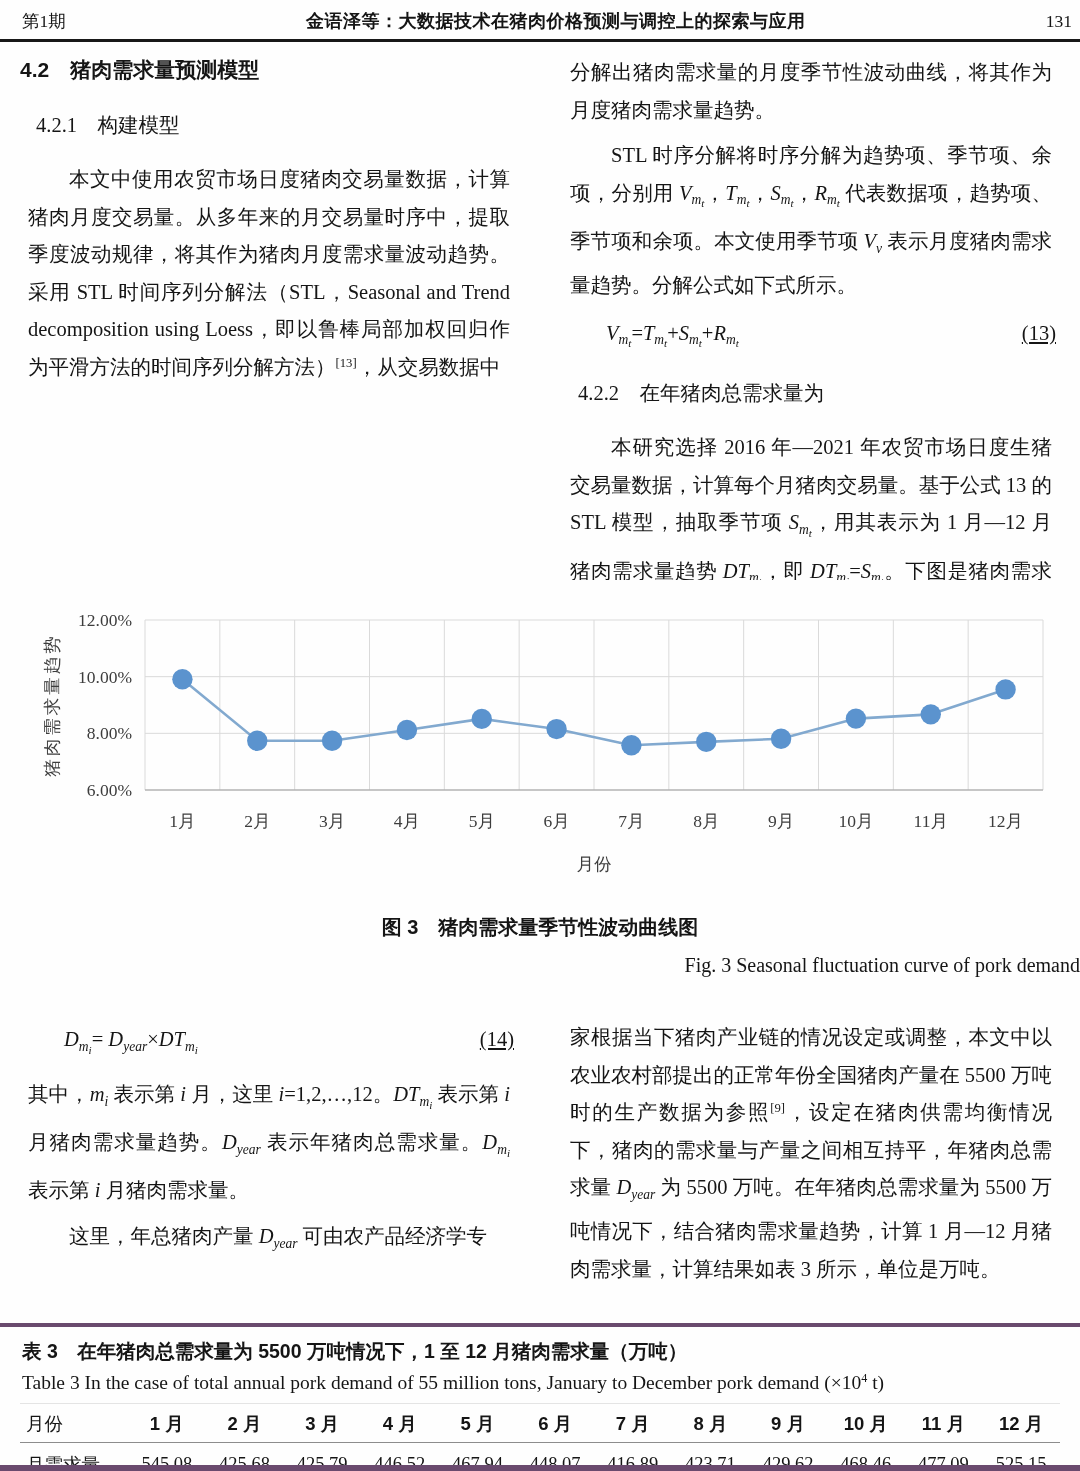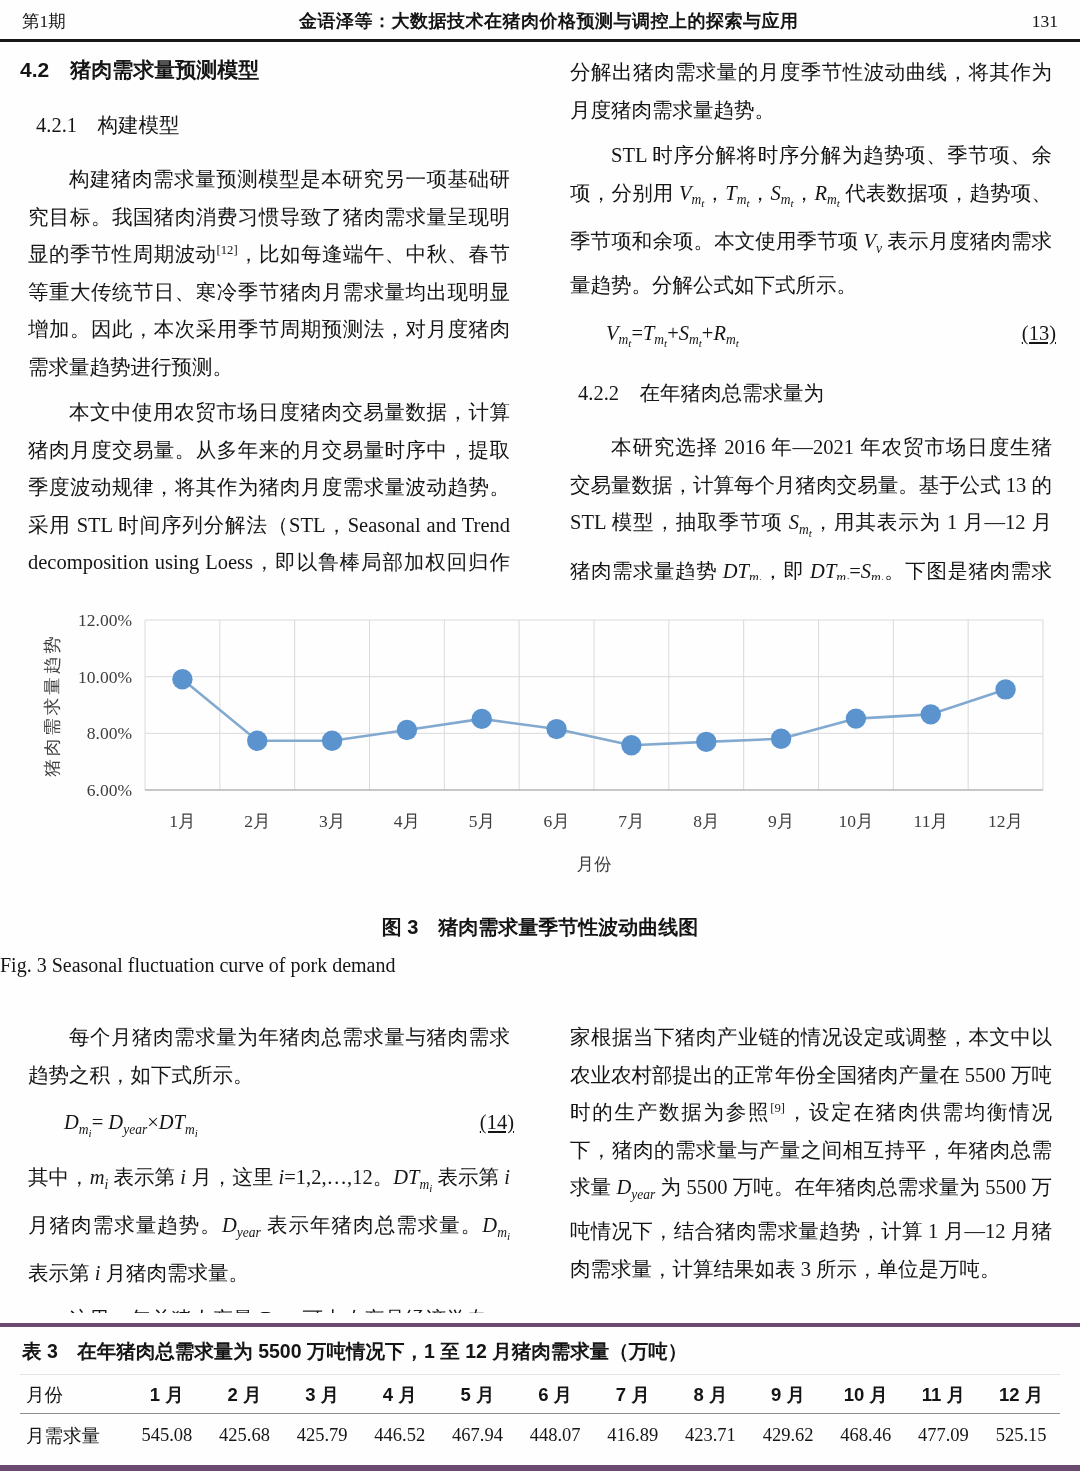--- a/index.html
+++ b/index.html
@@ -3,21 +3,21 @@
 <meta charset="utf-8">
 <style>
   html,body{margin:0;padding:0;}
   body{background:#9a9a9a;}
   .page{
     width:1080px;height:1471px;margin:0 auto;position:relative;overflow:hidden;
     background:#fefefe;color:#151515;
     font-family:"Liberation Serif","DejaVu Serif",serif;
   }
   
-  .page-header{display:flex;align-items:baseline;padding:9px 22px 3px 22px;gap:36px;}
+  .page-header{display:flex;align-items:baseline;padding:9px 8px 3px 22px;gap:36px;}
   .issue{font-size:17.5px;}
   .rtitle{flex:1;text-align:center;font-family:"Liberation Sans","DejaVu Sans",sans-serif;font-weight:700;font-size:18px;letter-spacing:.5px;}
   .pageno{font-size:17.5px;}
   .header-rule{height:3px;background:#181818;margin:3px 0 0 0;}
   
   .cols{display:flex;gap:44px;padding:0 20px;}
   .cols.block1{height:534px;overflow:hidden;margin-top:4px;}
   .cols.block2{height:302px;overflow:hidden;margin-top:34px;}
   .col{flex:1;min-width:0;font-size:20.5px;line-height:37.5px;text-align:justify;}
   .col p{margin:8px;}
@@ -28,21 +28,21 @@
   .f-num{margin-left:auto;padding-right:4px;text-decoration:underline;}
   
   .mi{font-style:italic;font-family:"Liberation Serif","DejaVu Serif",serif;}
   .msub{font-size:.66em;vertical-align:-.35em;letter-spacing:0;}
   .msub2{font-size:.82em;vertical-align:-.28em;}
   sup.ref{font-size:.62em;vertical-align:.55em;line-height:0;}
   
   .chart-wrap{position:relative;height:292px;margin-top:14px;}
   .chart-wrap svg{display:block;width:1080px;height:292px;font-family:"Liberation Serif","DejaVu Serif",serif;}
   .cap-cn{text-align:center;font-family:"Liberation Sans","DejaVu Sans",sans-serif;font-weight:700;font-size:20px;margin-top:28px;}
-  .cap-en{text-align:left;font-size:20px;margin-top:13px;}
+  .cap-en{text-align:right;font-size:20px;margin-top:13px;}
   
   .table-sec{margin-top:10px;}
   .rule-purple{height:4px;background:#6a4a6e;}
   .tcap-cn{font-family:"Liberation Sans","DejaVu Sans",sans-serif;font-weight:700;font-size:19.5px;margin:11px 22px 0 22px;}
   .tcap-en{font-size:19.5px;margin:7px 22px 0 22px;}
   table.demand{width:1040px;margin:9px 20px 0 20px;border-collapse:collapse;font-size:18.5px;}
   table.demand thead tr{border-top:1px solid #e4e4e4;border-bottom:1px solid #8d8d8d;}
   table.demand th{font-family:"Liberation Sans","DejaVu Sans",sans-serif;font-weight:700;height:38px;text-align:center;padding:0;}
   table.demand th.rowlab,table.demand td.rowlab{text-align:left;padding-left:6px;width:102px;font-family:"Liberation Serif","DejaVu Serif",serif;font-weight:400;}
   table.demand td{height:42px;text-align:center;padding:0;}
@@ -57,21 +57,20 @@
     <span class="issue">第1期</span>
     <span class="rtitle">金语泽等：大数据技术在猪肉价格预测与调控上的探索与应用</span>
     <span class="pageno">131</span>
   </header>
   <div class="header-rule"></div>
 
   <div class="cols block1">
     <div class="col">
       <h2 class="sec">4.2　猪肉需求量预测模型</h2>
       <h3 class="subsec">4.2.1　构建模型</h3>
-      <p class="indent">构建猪肉需求量预测模型是本研究另一项基础研究目标。我国猪肉消费习惯导致了猪肉需求量呈现明显的季节性周期波动<sup class="ref">[12]</sup>，比如每逢端午、中秋、春节等重大传统节日、寒冷季节猪肉月需求量均出现明显增加。因此，本次采用季节周期预测法，对月度猪肉需求量趋势进行预测。</p>
       <p class="indent">本文中使用农贸市场日度猪肉交易量数据，计算猪肉月度交易量。从多年来的月交易量时序中，提取季度波动规律，将其作为猪肉月度需求量波动趋势。采用 STL 时间序列分解法（STL，Seasonal and Trend decomposition using Loess，即以鲁棒局部加权回归作为平滑方法的时间序列分解方法）<sup class="ref">[13]</sup>，从交易数据中</p>
     </div>
     <div class="col">
       <p>分解出猪肉需求量的月度季节性波动曲线，将其作为月度猪肉需求量趋势。</p>
       <p class="indent">STL 时序分解将时序分解为趋势项、季节项、余项，分别用 <span class="mv"><span class="mi">V</span><span class="msub"><span class="mi">m</span><span class="msub2"><span class="mi">t</span></span></span></span>，<span class="mv"><span class="mi">T</span><span class="msub"><span class="mi">m</span><span class="msub2"><span class="mi">t</span></span></span></span>，<span class="mv"><span class="mi">S</span><span class="msub"><span class="mi">m</span><span class="msub2"><span class="mi">t</span></span></span></span>，<span class="mv"><span class="mi">R</span><span class="msub"><span class="mi">m</span><span class="msub2"><span class="mi">t</span></span></span></span> 代表数据项，趋势项、季节项和余项。本文使用季节项 <span class="mv"><span class="mi">V</span><span class="msub"><span class="mi">v</span></span></span> 表示月度猪肉需求量趋势。分解公式如下式所示。</p>
       <div class="formula">
         <span class="f-body"><span class="mv"><span class="mi">V</span><span class="msub"><span class="mi">m</span><span class="msub2"><span class="mi">t</span></span></span></span>=<span class="mv"><span class="mi">T</span><span class="msub"><span class="mi">m</span><span class="msub2"><span class="mi">t</span></span></span></span>+<span class="mv"><span class="mi">S</span><span class="msub"><span class="mi">m</span><span class="msub2"><span class="mi">t</span></span></span></span>+<span class="mv"><span class="mi">R</span><span class="msub"><span class="mi">m</span><span class="msub2"><span class="mi">t</span></span></span></span></span>
         <span class="f-num">(13)</span>
       </div>
       <h3 class="subsec">4.2.2　在年猪肉总需求量为</h3>
@@ -133,36 +132,36 @@
         </svg>
     </div>
     <figcaption>
       <div class="cap-cn">图 3　猪肉需求量季节性波动曲线图</div>
       <div class="cap-en">Fig. 3   Seasonal fluctuation curve of pork demand</div>
     </figcaption>
   </figure>
 
   <div class="cols block2">
     <div class="col">
-      <p class="indent">每个月猪肉需求量为年猪肉总需求量与猪肉需求趋势之积，如下式所示。</p>
       <div class="formula">
         <span class="f-body"><span class="mv"><span class="mi">D</span><span class="msub"><span class="mi">m</span><span class="msub2"><span class="mi">i</span></span></span></span>= <span class="mv"><span class="mi">D</span><span class="msub"><span class="mi">year</span></span></span>×<span class="mv"><span class="mi">DT</span><span class="msub"><span class="mi">m</span><span class="msub2"><span class="mi">i</span></span></span></span></span>
         <span class="f-num">(14)</span>
       </div>
       <p>其中，<span class="mv"><span class="mi">m</span><span class="msub"><span class="mi">i</span></span></span> 表示第 <span class="mi">i</span> 月，这里 <span class="mi">i</span>=1,2,…,12。<span class="mv"><span class="mi">DT</span><span class="msub"><span class="mi">m</span><span class="msub2"><span class="mi">i</span></span></span></span> 表示第 <span class="mi">i</span> 月猪肉需求量趋势。<span class="mv"><span class="mi">D</span><span class="msub"><span class="mi">year</span></span></span> 表示年猪肉总需求量。<span class="mv"><span class="mi">D</span><span class="msub"><span class="mi">m</span><span class="msub2"><span class="mi">i</span></span></span></span> 表示第 <span class="mi">i</span> 月猪肉需求量。</p>
       <p class="indent">这里，年总猪肉产量 <span class="mv"><span class="mi">D</span><span class="msub"><span class="mi">year</span></span></span> 可由农产品经济学专</p>
     </div>
     <div class="col">
       <p>家根据当下猪肉产业链的情况设定或调整，本文中以农业农村部提出的正常年份全国猪肉产量在 5500 万吨时的生产数据为参照<sup class="ref">[9]</sup>，设定在猪肉供需均衡情况下，猪肉的需求量与产量之间相互持平，年猪肉总需求量 <span class="mv"><span class="mi">D</span><span class="msub"><span class="mi">year</span></span></span> 为 5500 万吨。在年猪肉总需求量为 5500 万吨情况下，结合猪肉需求量趋势，计算 1 月—12 月猪肉需求量，计算结果如表 3 所示，单位是万吨。</p>
     </div>
   </div>
 
   <section class="table-sec">
     <div class="rule-purple"></div>
     <div class="tcap-cn">表 3　在年猪肉总需求量为 5500 万吨情况下，1 至 12 月猪肉需求量（万吨）</div>
+    <div class="tcap-en">Table 3   In the case of total annual pork demand of 55 million tons, January to December pork demand (×10<sup class="ref">4</sup> t)</div>
     <table class="demand">
         <thead>
           <tr>
             <th class="rowlab">月份</th>
             <th>1 月</th>
             <th>2 月</th>
             <th>3 月</th>
             <th>4 月</th>
             <th>5 月</th>
             <th>6 月</th>

